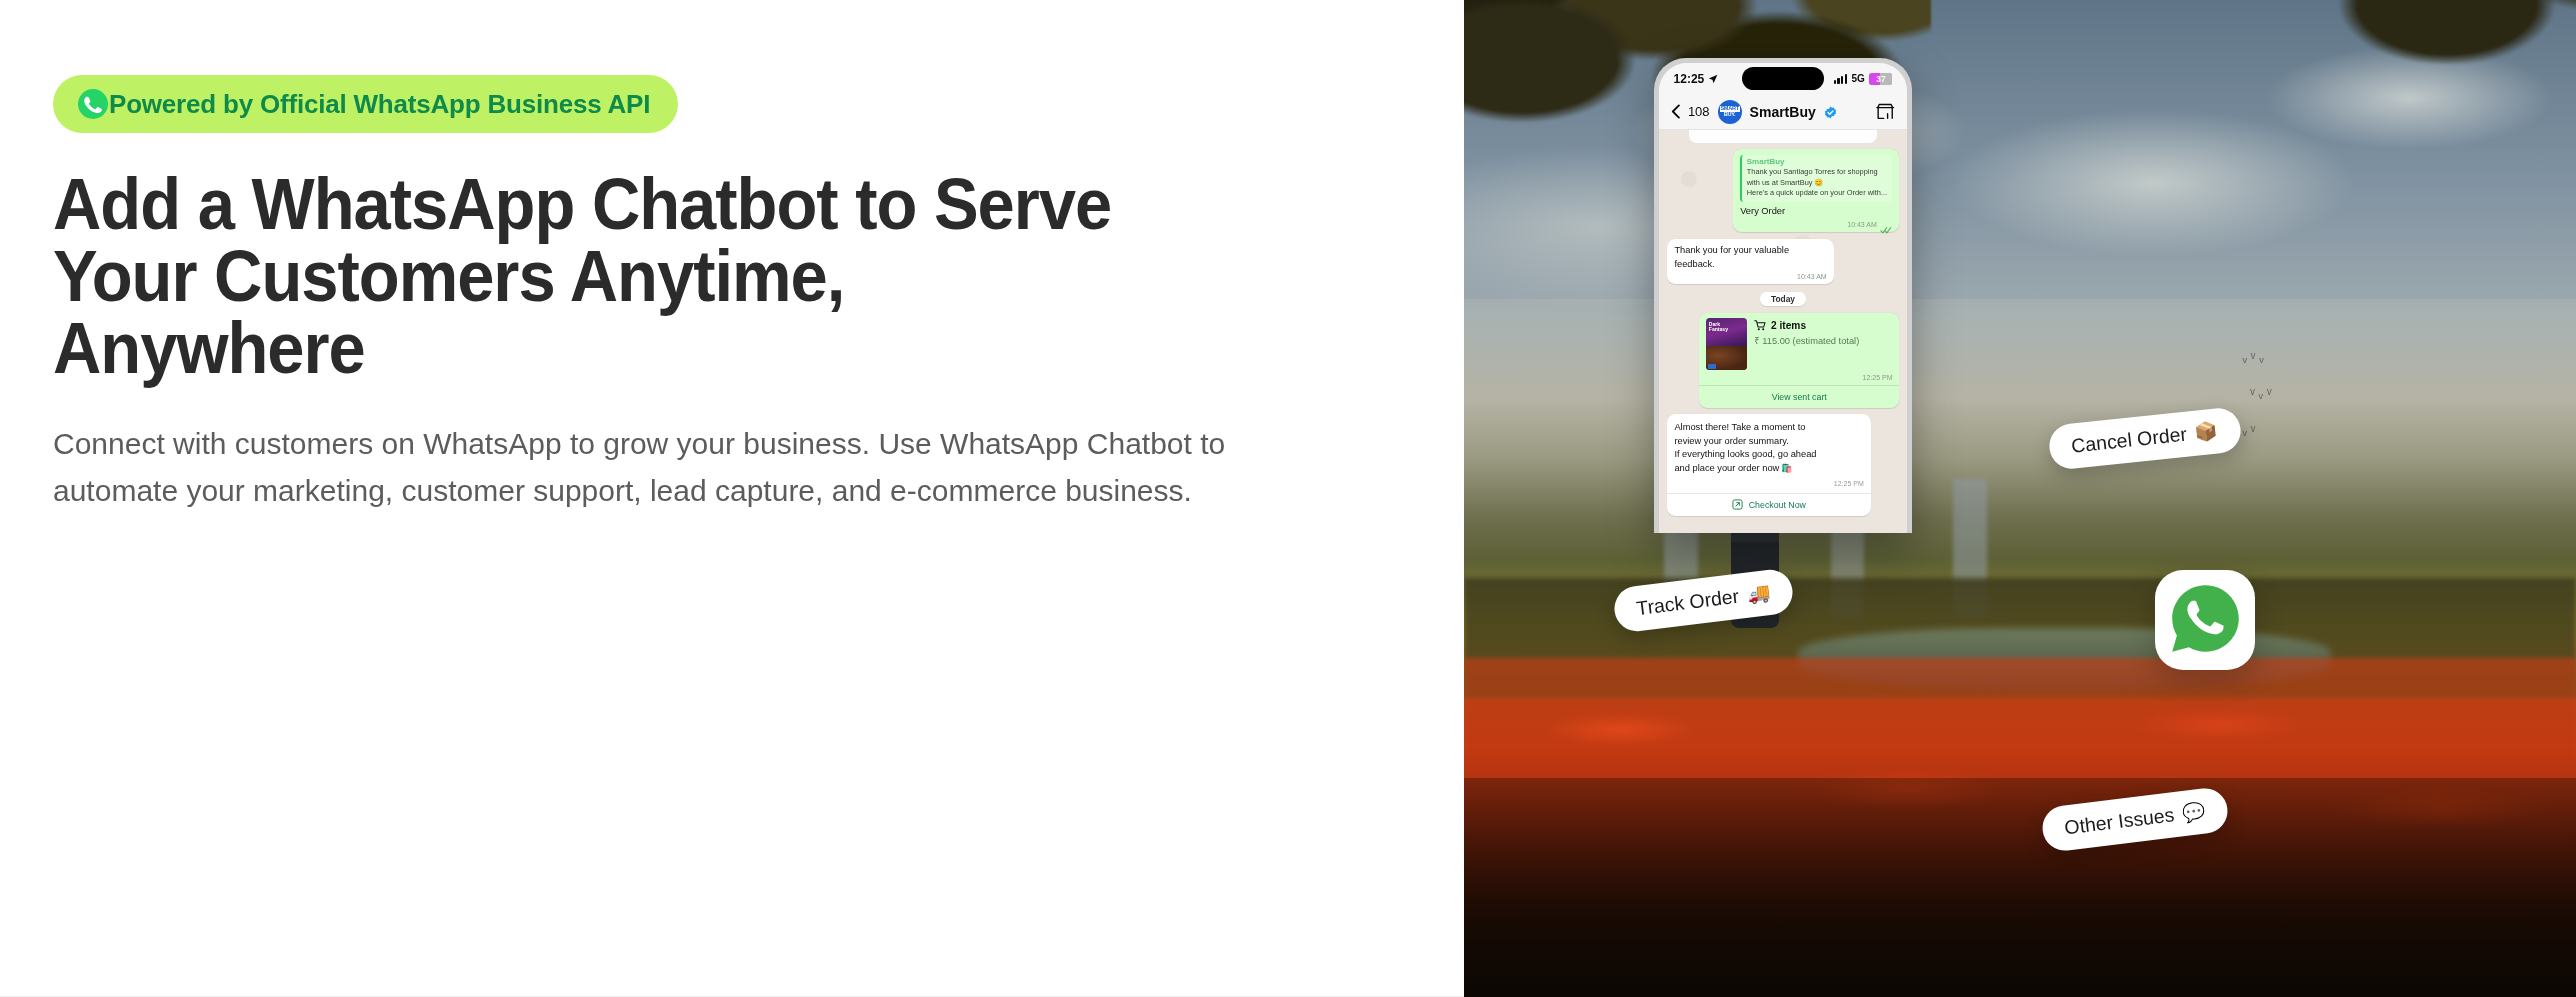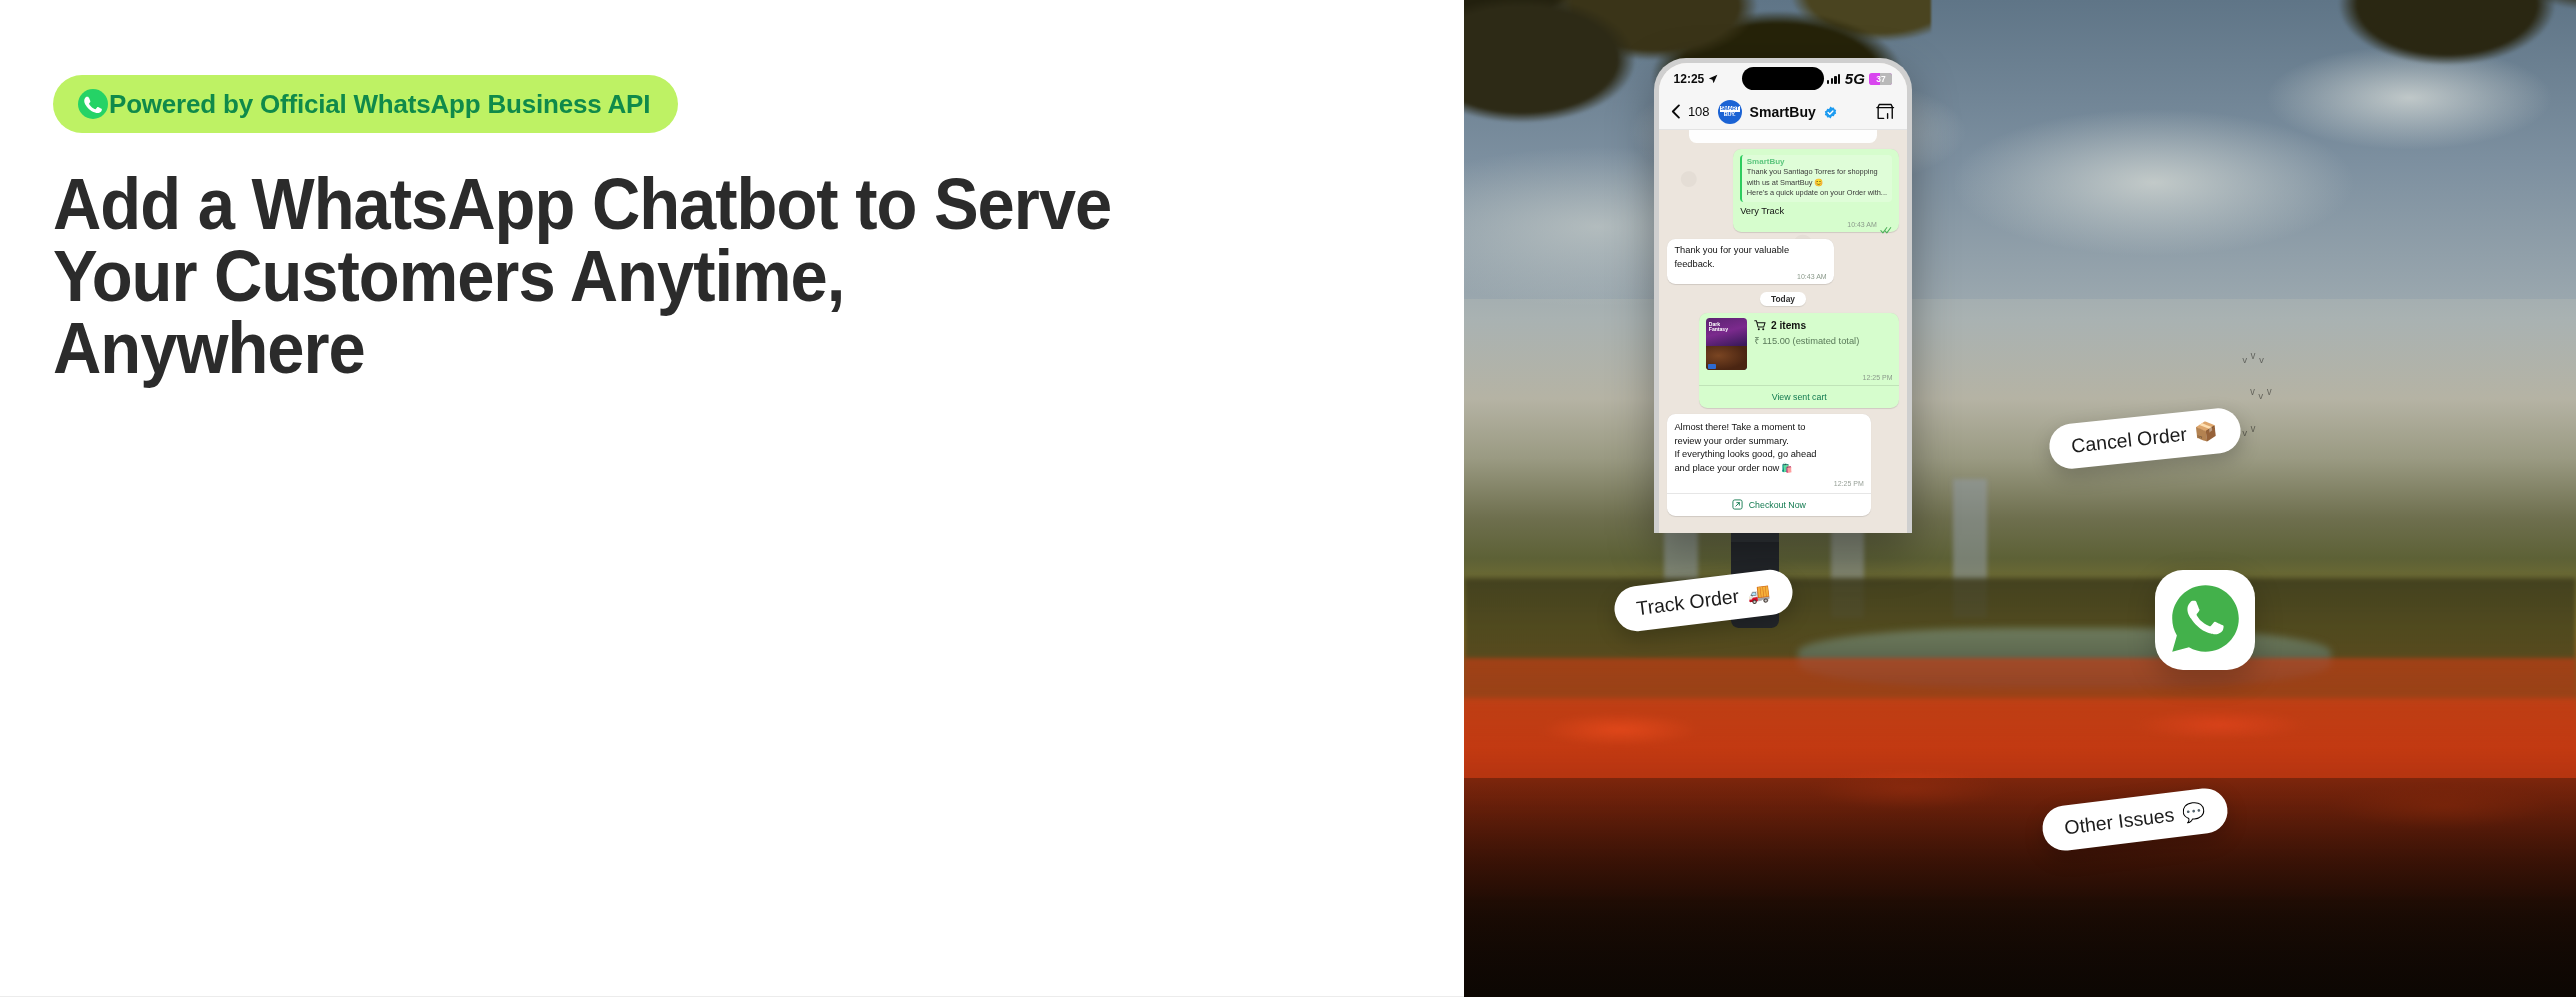--- a/index.html
+++ b/index.html
@@ -120,21 +120,21 @@
   .sb-time { font-size:12px; font-weight:700; color:#0a0a0a; display:flex;
              align-items:center; gap:3.7px; }
   .sb-loc { width:10.2px; height:10.2px; }
   .notch { position:absolute; left:50%; top:4.6px; transform:translateX(-50%);
            width:82px; height:23px; background:#000; border-radius:13px; }
   .sb-right { margin-left:auto; display:flex; align-items:center; gap:4.6px; }
   .sb-sig { display:flex; align-items:flex-end; gap:1.4px; height:10.2px; }
   .sb-sig i { width:2.3px; background:#0a0a0a; border-radius:0.9px; display:block; }
   .sb-sig i:nth-child(1){height:3.7px;} .sb-sig i:nth-child(2){height:5.6px;}
   .sb-sig i:nth-child(3){height:7.4px;} .sb-sig i:nth-child(4){height:9.3px;}
-  .sb-net { font-size:15px; font-weight:600; color:#0a0a0a;font-style:italic; }
+  .sb-net { font-size:10px; font-weight:600; color:#0a0a0a; }
   .sb-batt { position:relative; width:23px; height:12px; border-radius:2.8px;
              background:#d946ef; display:flex; align-items:center;
              justify-content:center; }
   .sb-batt span { font-size:8.4px; font-weight:700; color:#fff; }
   .sb-batt:after { content:""; position:absolute; left:11px; top:0; width:12px;
              height:12px; background:#b9b9b9; border-radius:0 2.8px 2.8px 0; }
   .sb-batt span { position:relative; z-index:2; }
 
   
   .chathdr { height:35px; background:#f6f6f6; display:flex; align-items:center;
@@ -261,20 +261,21 @@
         </span>
         <span class="badge-text">Powered by Official WhatsApp Business API</span>
       </div>
 
       <h1 class="headline">
         <span>Add a WhatsApp Chatbot to Serve</span>
         <span>Your Customers Anytime,</span>
         <span>Anywhere</span>
       </h1>
 
+      <p class="subtext">Connect with customers on WhatsApp to grow your business. Use WhatsApp Chatbot to automate your marketing, customer support, lead capture, and e-commerce business.</p>
 
 
     </div>
     <div class="hairline"></div>
   </div>
 
   <div class="right">
 
     <div class="sky"></div>
     <div class="sky-blue"></div>
@@ -346,21 +347,21 @@
           <div class="stub"></div>
 
           <div class="row out">
             <div class="bub out" style="max-width:84%">
               <div class="quote">
                 <div class="quote-name">SmartBuy</div>
                 <div class="quote-text">Thank you Santiago Torres for shopping</div>
                 <div class="quote-text">with us at SmartBuy 😊</div>
                 <div class="quote-text">Here's a quick update on your Order with...</div>
               </div>
-              <div class="bub-text">Very Track</div>
+              <div class="bub-text">Very Order</div>
               <div class="meta">
                 <span class="time">10:43 AM</span>
                 <span class="ticks">
                   <svg viewBox="0 0 14 9" width="12" height="8.4">
                     <path d="M1 5l2.4 2.6L8 1.4M5.6 5L8 7.6 12.6 1.4" stroke="#4fae5a" stroke-width="1.2" fill="none" stroke-linecap="round" stroke-linejoin="round"></path>
                   </svg>
                 </span>
               </div>
             </div>
           </div>

